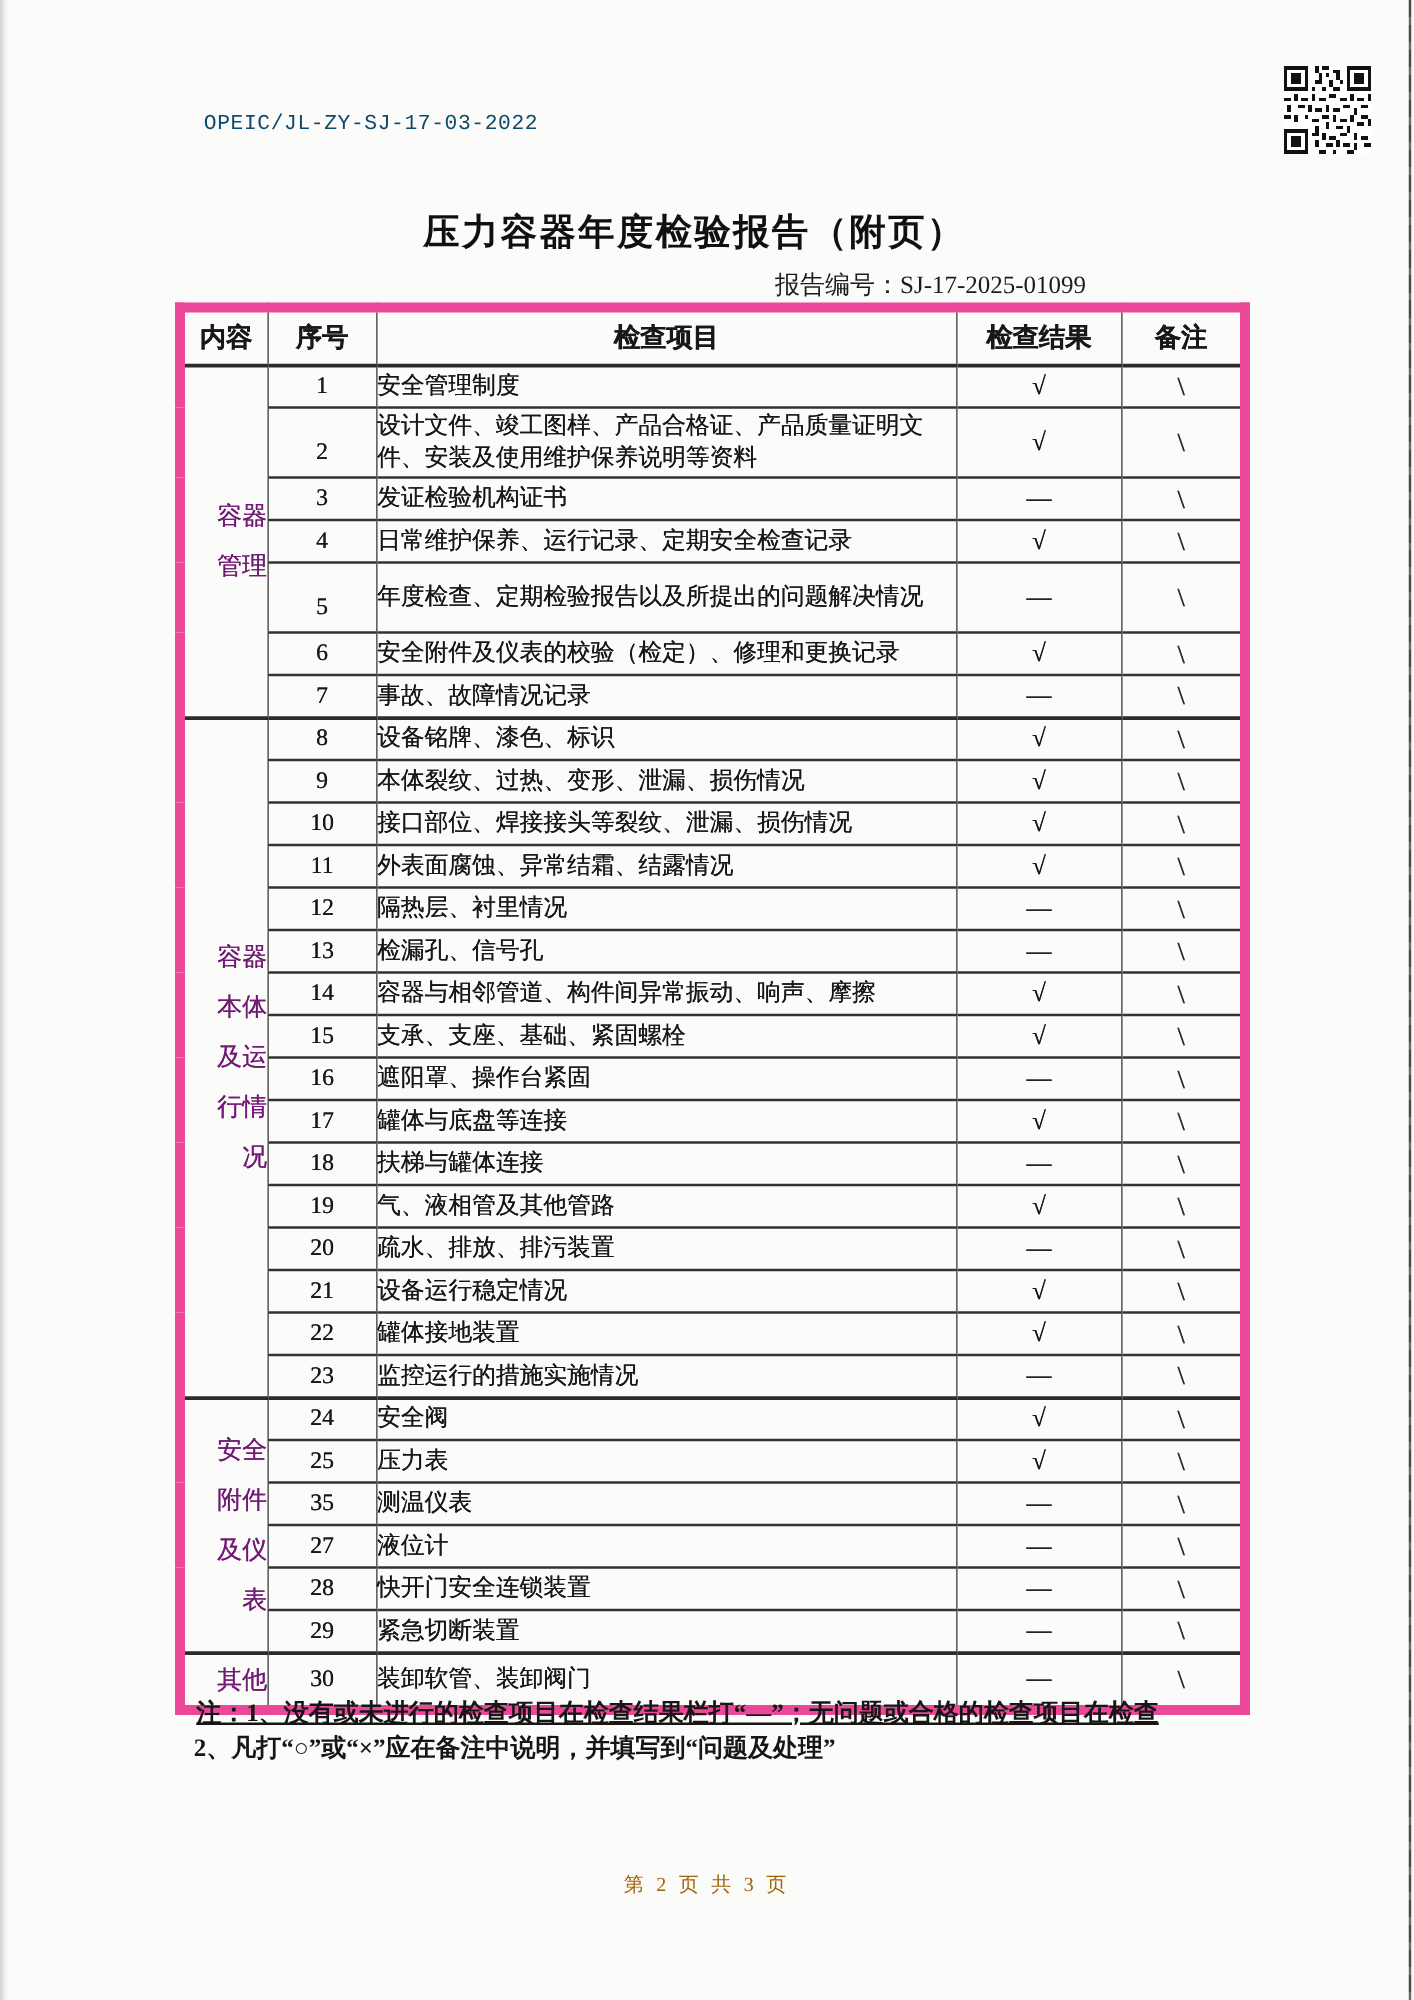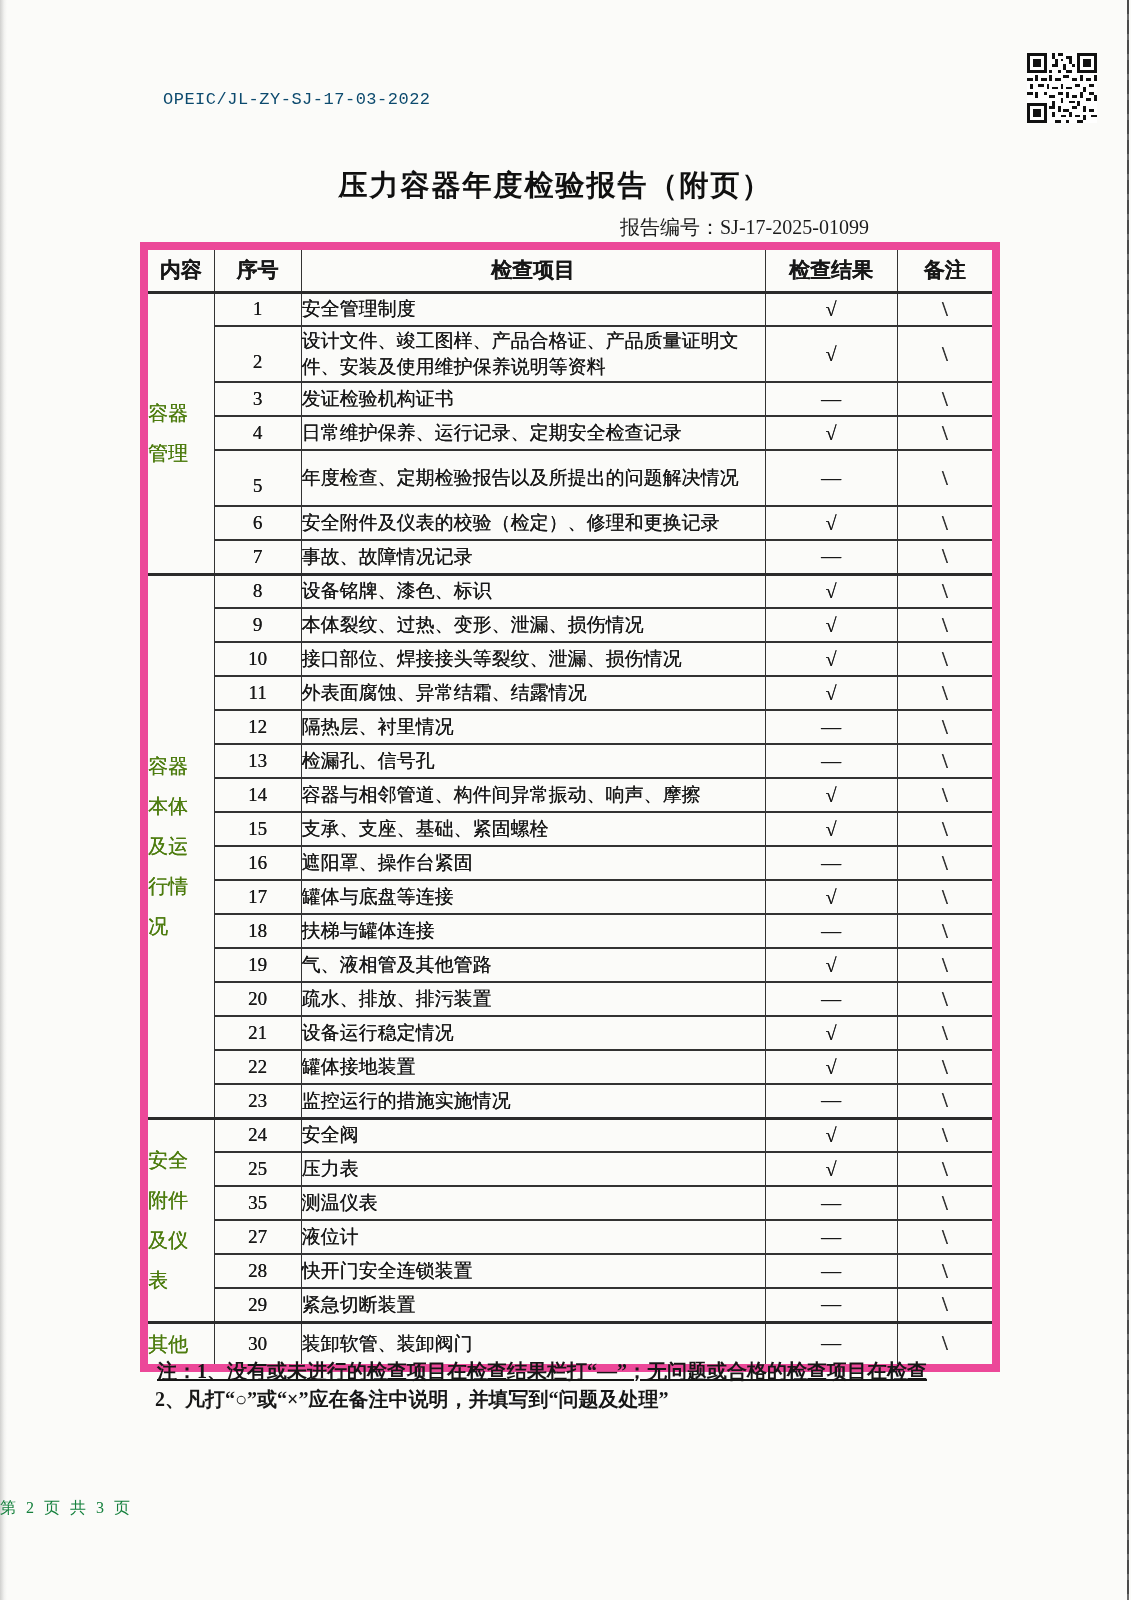--- a/index.html
+++ b/index.html
@@ -50,38 +50,38 @@
   }
   table.inspection thead tr { height:46px; }
   table.inspection thead th {
     font-size:21px; font-weight:bold; text-align:center;
     border-bottom:3px solid #2b2b2b;
   }
   table.inspection tbody tr { height:34px; }
   table.inspection tbody tr.tall { height:56px; }
   tr.group-start td { border-top:3px solid #2b2b2b; }
   td.col-group {
-    text-align:left; font-size:20px; line-height:40px;
-    vertical-align:middle; color:#4d7c0f;
+    text-align:right; font-size:20px; line-height:40px;
+    vertical-align:middle; color:#701a75;
   }
   td.col-no { text-align:center; font-size:19px; }
   td.col-no.num-low { vertical-align:bottom; padding-bottom:8px; }
   td.col-item { text-align:left; padding:2px 8px 2px 12px; line-height:26px; }
   td.col-result { text-align:center; font-size:20px; }
   td.col-remark { text-align:center; font-size:21px; color:#2c2c2c; }
   .notes {
     position:absolute; left:143px; top:1358px; width:815px;
     font-size:20px; font-weight:bold; line-height:27.5px;
     color:#161616; white-space:nowrap;
   }
   .notes .note-l1 { padding-left:14px;text-decoration:underline; }
   .notes .note-l4 { padding-left:12px; }
   .page-footer {
     position:absolute; left:0; right:0; top:1498px;
-    font-size:16px; letter-spacing:3px; color:#15803d;
+    text-align:center; font-size:16px; letter-spacing:3px; color:#a16207;
   }
 </style>
 </head>
 <body>
 
 <div class="scan-left-strip"></div>
 <div class="scan-right-line"></div>
 
 <div class="doc-code">OPEIC/JL-ZY-SJ-17-03-2022</div>
 

